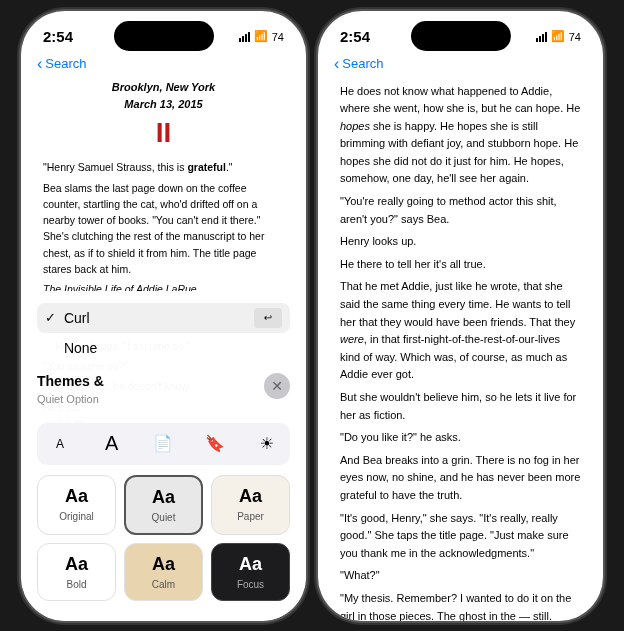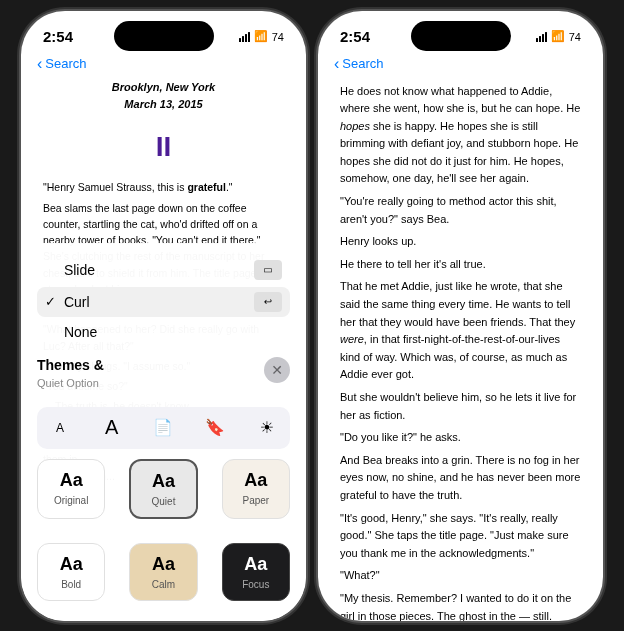--- a/index.html
+++ b/index.html
@@ -112,24 +112,24 @@
 
     .book-header .location {
       font-style: italic;
       font-size: 11px;
       font-weight: 600;
     }
 
     .book-header .roman {
       font-size: 28px;
       font-weight: 700;
-      color: #4c1d95;
+      color: #b91c1c;
       font-style: normal;
       line-height: 1.2;
-      margin: 16px 0;
+      margin: 2px 0;
     }
 
     .book-text p {
       margin-bottom: 4px;
       font-size: 10.5px;
       line-height: 1.55;
     }
 
     .book-text .bold { font-weight: 700; }
     .book-text .italic { font-style: italic; }
@@ -227,21 +227,21 @@
       justify-content: center;
       font-size: 16px;
       color: #000;
       cursor: pointer;
     }
 
     
     .themes-grid {
       display: grid;
       grid-template-columns: repeat(3, 1fr);
-      gap: 24px;
+      gap: 8px;
     }
 
     .theme-btn {
       border-radius: 12px;
       padding: 10px 8px;
       display: flex;
       flex-direction: column;
       align-items: center;
       gap: 4px;
       border: 1.5px solid #e0e0e0;
@@ -364,25 +364,20 @@
           <p class="indent">Henry shrugs. "I assume so."</p>
           <p>"You assume so?"</p>
           <p class="indent">The truth is, he doesn't know.</p>
           <p>He's s...<br>scribe th...<br>them in...<br>handle at him...</p>
         </div>
       </div>
 
       <div class="overlay-panel">
 
         <div class="scroll-options">
-          <div class="scroll-option-row">
-            <span class="checkmark" style="visibility:hidden">✓</span>
-            <span class="scroll-option-label">Slide</span>
-            <div class="scroll-icon">▭</div>
-          </div>
           <div class="scroll-option-row active">
             <span class="checkmark">✓</span>
             <span class="scroll-option-label">Curl</span>
             <div class="scroll-icon">↩</div>
           </div>
           <div class="scroll-option-row">
             <span class="checkmark" style="visibility:hidden">✓</span>
             <span class="scroll-option-label">None</span>
           </div>
         </div>

